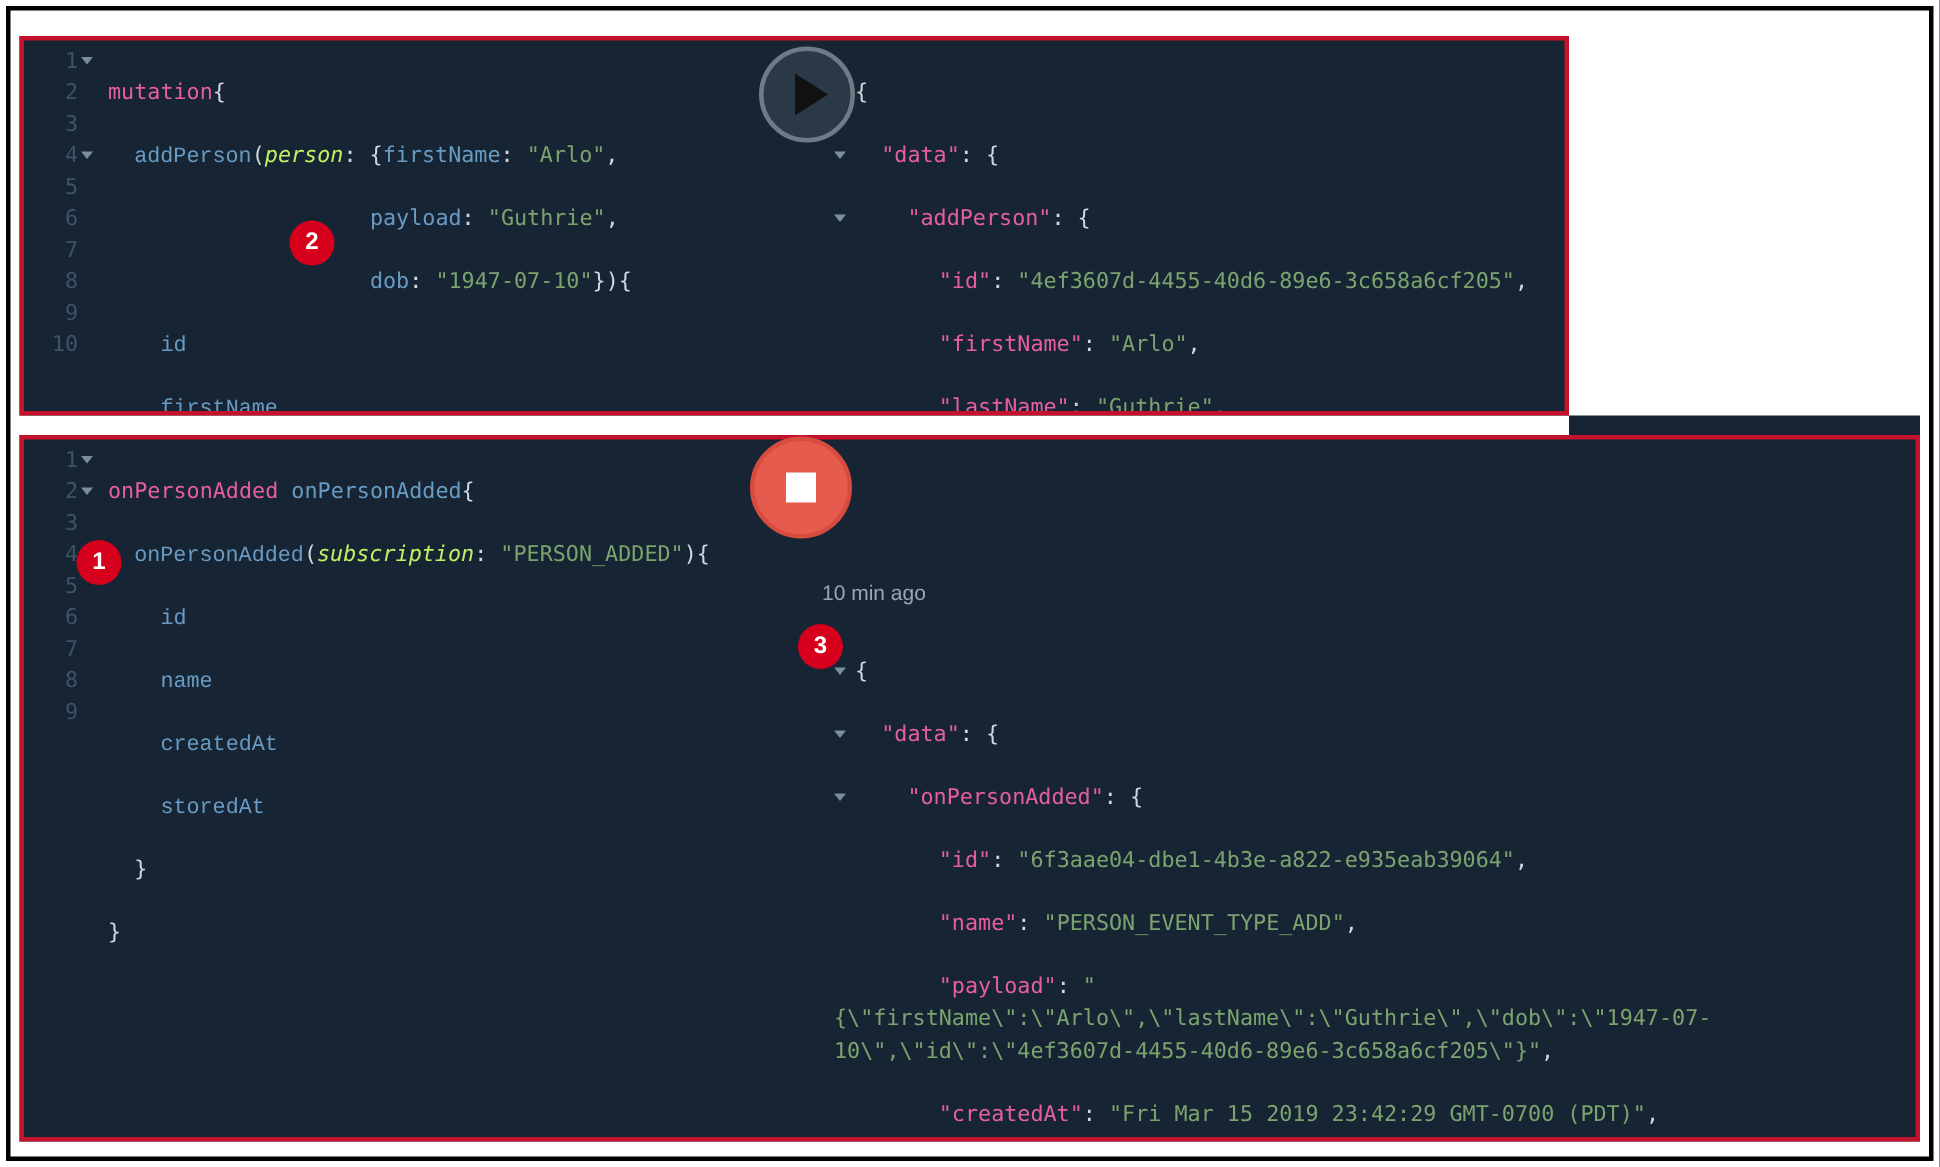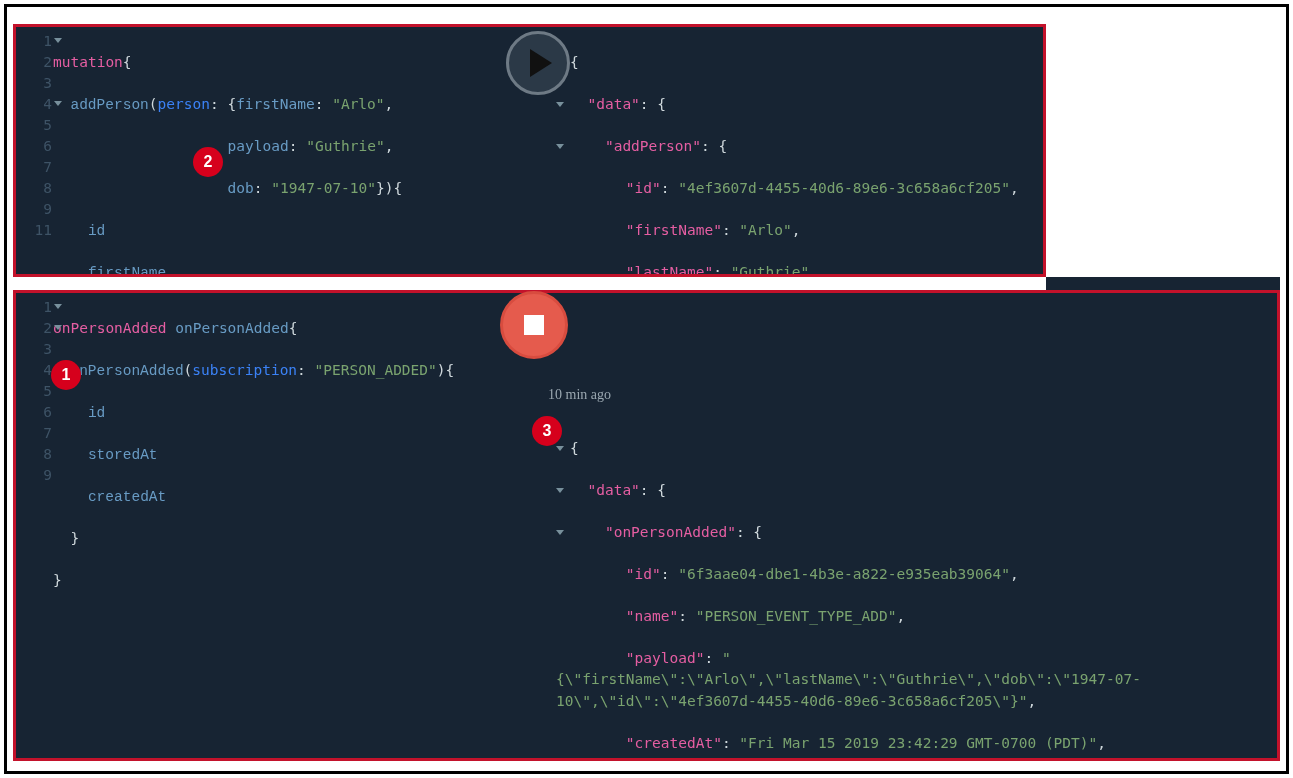--- a/index.html
+++ b/index.html
@@ -60,29 +60,29 @@
   .fold {
     position: absolute;
     right: -8px;
     top: 7px;
     width: 0; height: 0;
     border-left: 4px solid transparent;
     border-right: 4px solid transparent;
     border-top: 5px solid #78909c;
   }
   .code-body {
-    margin-left: 37px;
+    margin-left: 56px;
     white-space: pre;
     color: #cfd8dc;
   }
   .code-body div { height: 21px; }
   .kw { color: #e55ea2; }       
   .field { color: #689bc4; font-family: Liberation Mono, monospace; }    
   .method { color: #689bc4; font-family: Liberation Mono, monospace; }
-  .param { color: #3b82f6; }
+  .param { color: #bef264; font-style: italic; }
   .string { color: #7aa36f; }   
   .key { color: #e55ea2; }
   .val { color: #7aa36f; }
   .punct { color: #cfd8dc; }
   .name { color: #689bc4; }
   .right-body {
     white-space: pre;
     color: #cfd8dc;
     margin-left: 20px;
   }
@@ -129,21 +129,21 @@
     font-size: 16px;
     display: flex;
     align-items: center; justify-content: center;
     z-index: 20;
   }
   .c1 { top: 353px; left: 44px; }
   .c2 { top: 140px; left: 186px; }
   .c3 { top: 409px; left: 525px; }
   .timestamp {
     color: #9aa7b0;
-    font-family: Liberation Serif, serif;
+    font-family: Liberation Sans, sans-serif;
     font-size: 14px;
     margin: 88px 0 12px 12px;
   }
   .wrapline { white-space: pre-wrap; padding-left: 0; }
 </style>
 </head>
 <body>
 
 <div class="outer">
 
@@ -152,21 +152,21 @@
       <div class="gutter">
         <div><span>1</span><span class="fold"></span></div>
         <div>2</div>
         <div>3</div>
         <div><span>4</span><span class="fold"></span></div>
         <div>5</div>
         <div>6</div>
         <div>7</div>
         <div>8</div>
         <div>9</div>
-        <div>11</div>
+        <div>10</div>
       </div>
       <div class="code-body">
 <div><span class="kw">mutation</span><span class="punct">{</span></div>
 <div>  <span class="method">addPerson</span><span class="punct">(</span><span class="param">person</span><span class="punct">: {</span><span class="name">firstName</span><span class="punct">: </span><span class="string">"Arlo"</span><span class="punct">,</span></div>
 <div>                    <span class="name">payload</span><span class="punct">: </span><span class="string">"Guthrie"</span><span class="punct">,</span></div>
 <div>                    <span class="name">dob</span><span class="punct">: </span><span class="string">"1947-07-10"</span><span class="punct">}){</span></div>
 <div>    <span class="field">id</span></div>
 <div>    <span class="field">firstName</span></div>
 
 
@@ -206,22 +206,23 @@
         <div>5</div>
         <div>6</div>
         <div>7</div>
         <div>8</div>
         <div>9</div>
       </div>
       <div class="code-body">
 <div><span class="kw">onPersonAdded</span> <span class="name">onPersonAdded</span><span class="punct">{</span></div>
 <div>  <span class="method">onPersonAdded</span><span class="punct">(</span><span class="param">subscription</span><span class="punct">: </span><span class="string">"PERSON_ADDED"</span><span class="punct">){</span></div>
 <div>    <span class="field">id</span></div>
+<div>    <span class="field">name</span></div>
+<div>    <span class="field">createdAt</span></div>
 <div>    <span class="field">storedAt</span></div>
-<div>    <span class="field">createdAt</span></div>
 <div>  <span class="punct">}</span></div>
 <div><span class="punct">}</span></div>
       </div>
     </div>
     <div class="editor-right">
       <div class="timestamp">10 min ago</div>
       <div class="right-body">
 <div><span class="right-fold"></span><span class="punct">{</span></div>
 <div><span class="right-fold"></span>  <span class="key">"data"</span><span class="punct">: {</span></div>
 <div><span class="right-fold"></span>    <span class="key">"onPersonAdded"</span><span class="punct">: {</span></div>

